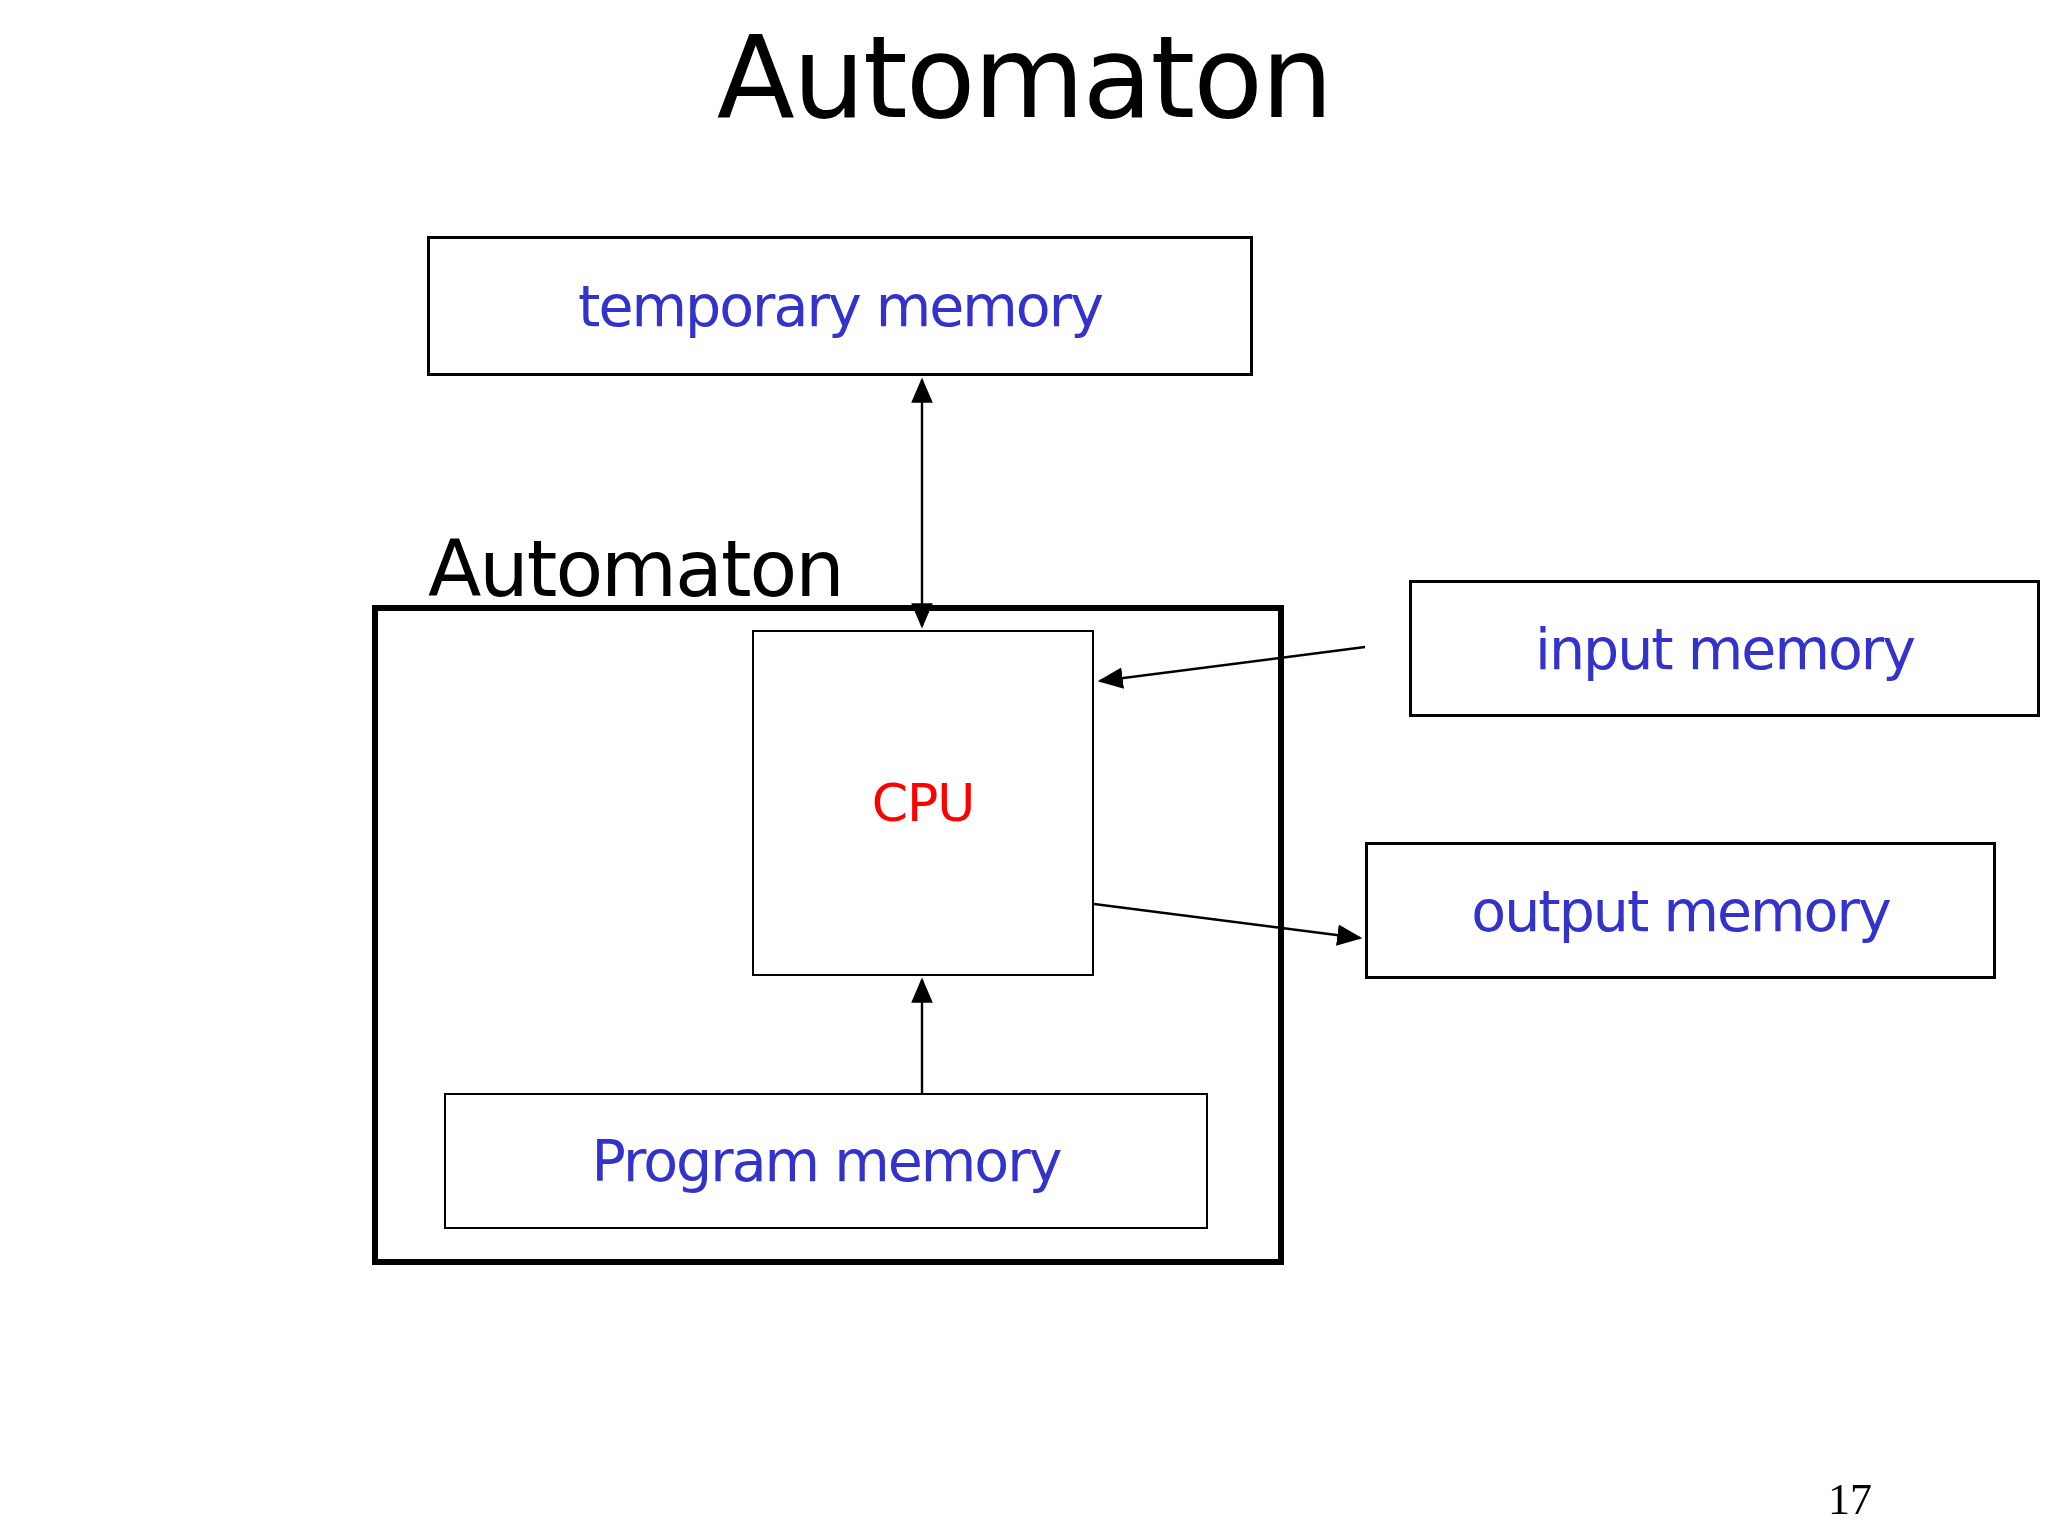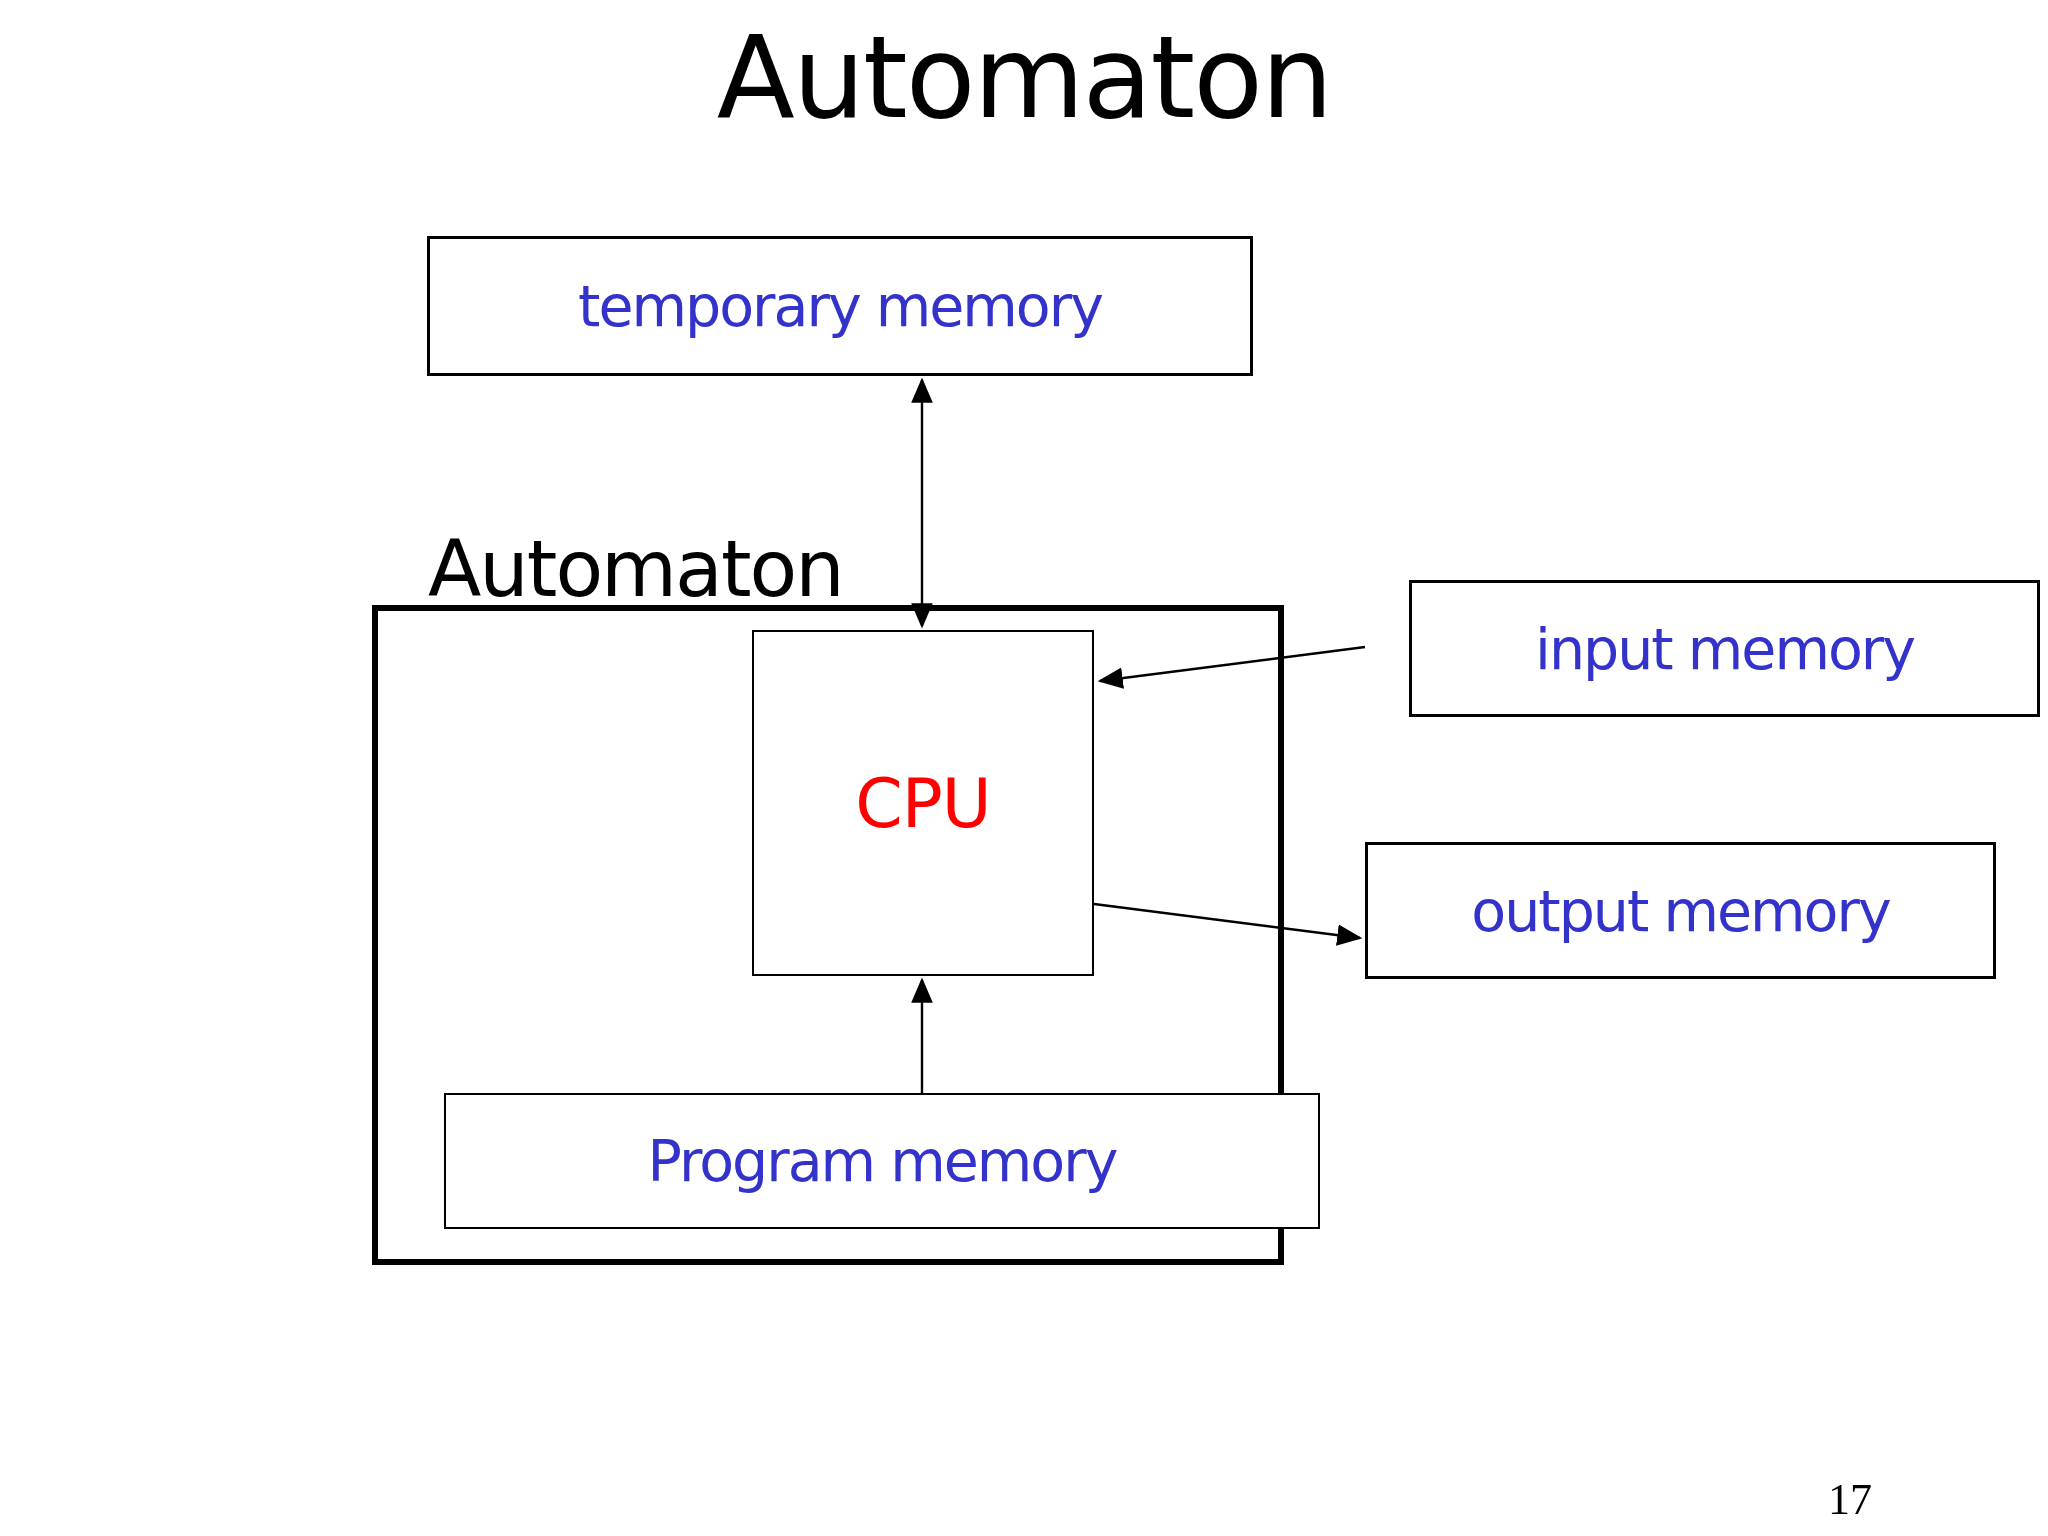--- a/index.html
+++ b/index.html
@@ -34,30 +34,30 @@
   }
   .memory-text{
     color:var(--memory-label);
     font-size:57px;
     letter-spacing:-2px;
     white-space:nowrap;
   }
   .box-temporary{left:427px;top:236px;width:826px;height:140px;}
   .box-input{left:1365px;top:580px;width:631px;height:137px;margin-left:44px;}
   .box-output{left:1365px;top:842px;width:631px;height:137px;}
-  .box-program{left:444px;top:1093px;width:876px;height:136px;border-width:2px;}
+  .box-program{left:444px;top:1093px;width:764px;height:136px;border-width:2px;}
   .box-automaton{
     left:372px;top:605px;width:912px;height:660px;
     border:6px solid var(--line);
     background:transparent;
   }
   .box-cpu{left:752px;top:630px;width:342px;height:346px;border-width:2px;}
   .cpu-text{
     color:var(--cpu-label);
-    font-size:68px;
+    font-size:52px;
     letter-spacing:-1px;
   }
   .automaton-label{
     left:428px;top:530px;
     font-size:78px;line-height:1;
     letter-spacing:-2px;
     color:var(--title);
     white-space:nowrap;
   }
   .page-number{

